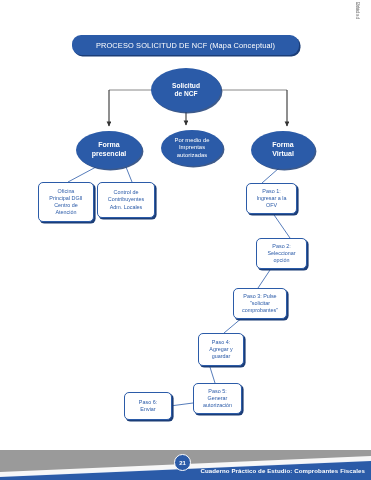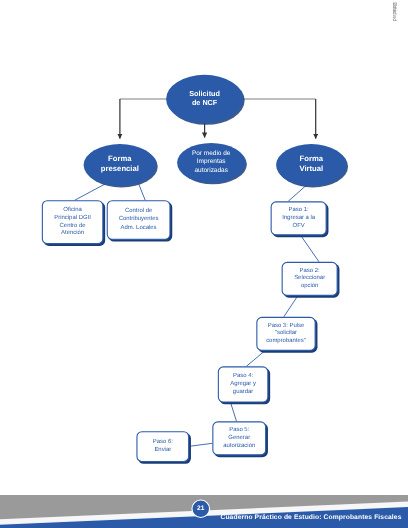--- a/index.html
+++ b/index.html
@@ -176,20 +176,23 @@
 </head>
 <body>
 
 <div id="page">
 
   <div class="unit-label">
     <span class="u1">2da.</span>
     <span class="u2">Unidad</span>
   </div>
 
+  <div class="title-banner">
+    <span class="txt">PROCESO SOLICITUD DE NCF (Mapa Conceptual)</span>
+  </div>
 
   <svg id="wires" viewBox="0 0 371 480">
     <defs>
       <marker id="arrowhead" markerWidth="6" markerHeight="6" refX="4.6" refY="2.4" orient="auto" markerUnits="userSpaceOnUse">
         <path d="M0,0 L5,2.4 L0,4.8 z" fill="#333333"></path>
       </marker>
     </defs>
 
     <path d="M109,90 L155,90" stroke="#6b6b6b" stroke-width="0.8" fill="none"></path>
     <path d="M217,90 L287,90" stroke="#6b6b6b" stroke-width="0.8" fill="none"></path>

